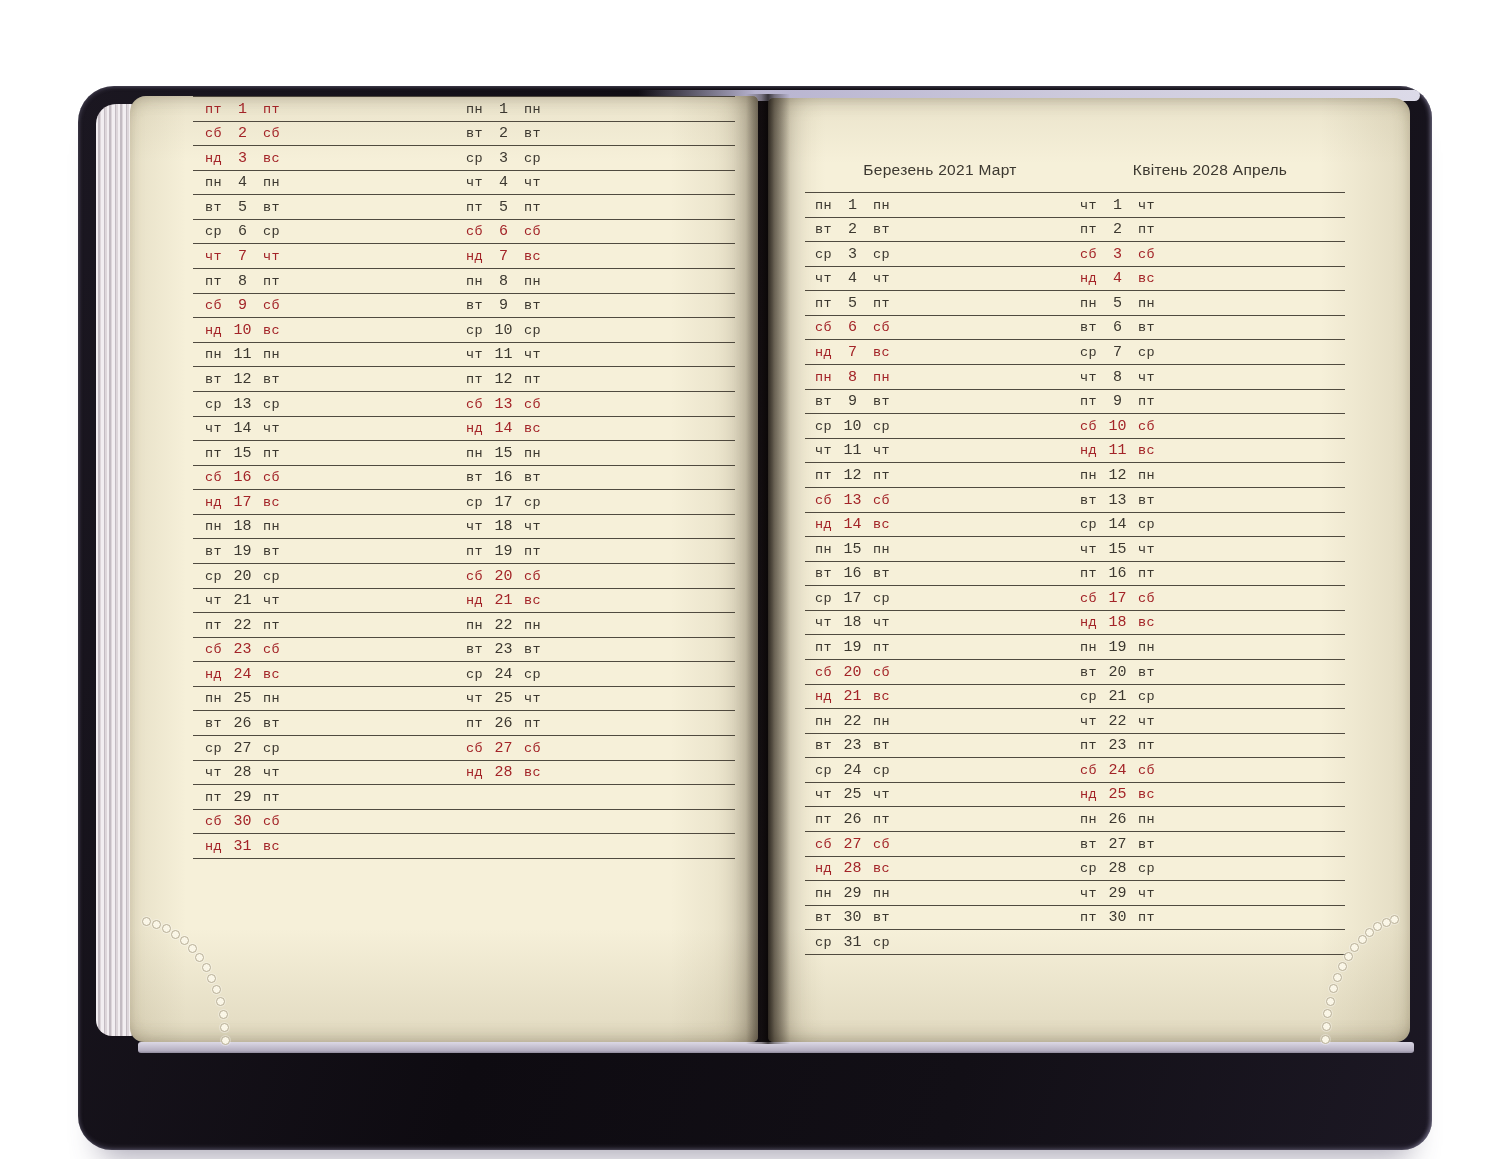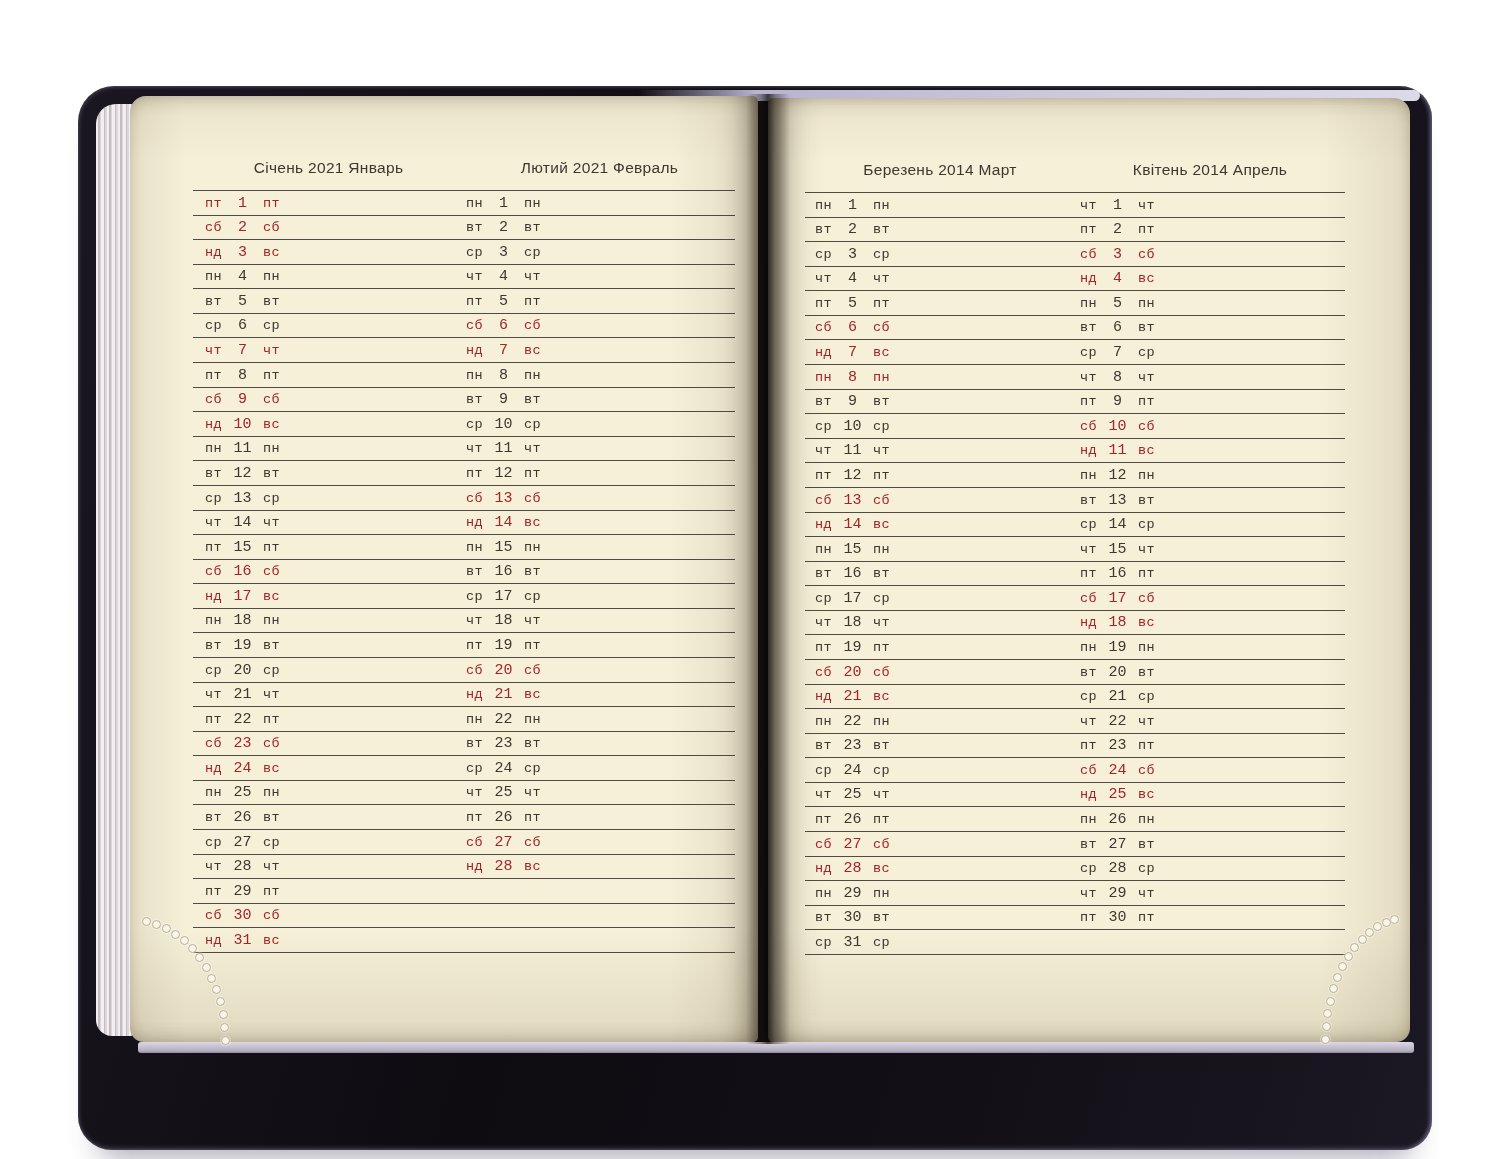--- a/index.html
+++ b/index.html
@@ -93,24 +93,20 @@
 </head>
 <body style="--page: #f6f0d9; --ink: #3c3830; --red: #a32428; --line: rgba(62,57,47,0.9); --cover: #0e0b11;">
 
 <div class="book">
   <div class="left-edge"></div>
   <div class="top-edge"></div>
   <div class="bottom-edge"></div>
 
   <div class="page page-left">
     <div class="content-left">
-      <div class="titles">
-        <span class="title">Січень 2021 Январь</span>
-        <span class="title">Лютий 2021 Февраль</span>
-      </div>
       <div class="rows">
           <div class="row">
             <div class="half">
               <span class="day red">
                 <span class="ua">пт</span>
                 <span class="num">1</span>
                 <span class="ru">пт</span>
               </span>
             </div>
             <div class="half">
@@ -599,22 +595,22 @@
         <span class="dot" style="left: 85.8243px; bottom: 35.7193px;"></span>
         <span class="dot" style="left: 88.6023px; bottom: 23.2365px;"></span>
         <span class="dot" style="left: 90.3317px; bottom: 10.4453px;"></span>
         <span class="dot" style="left: 90.9929px; bottom: -2.50953px;"></span>
       </div>
   </div>
 
   <div class="page page-right">
     <div class="content-right">
       <div class="titles">
-        <span class="title">Березень 2014 Март</span>
-        <span class="title">Квітень 2014 Апрель</span>
+        <span class="title">Березень 2021 Март</span>
+        <span class="title">Квітень 2028 Апрель</span>
       </div>
       <div class="rows">
           <div class="row">
             <div class="half">
               <span class="day">
                 <span class="ua">пн</span>
                 <span class="num">1</span>
                 <span class="ru">пн</span>
               </span>
             </div>

